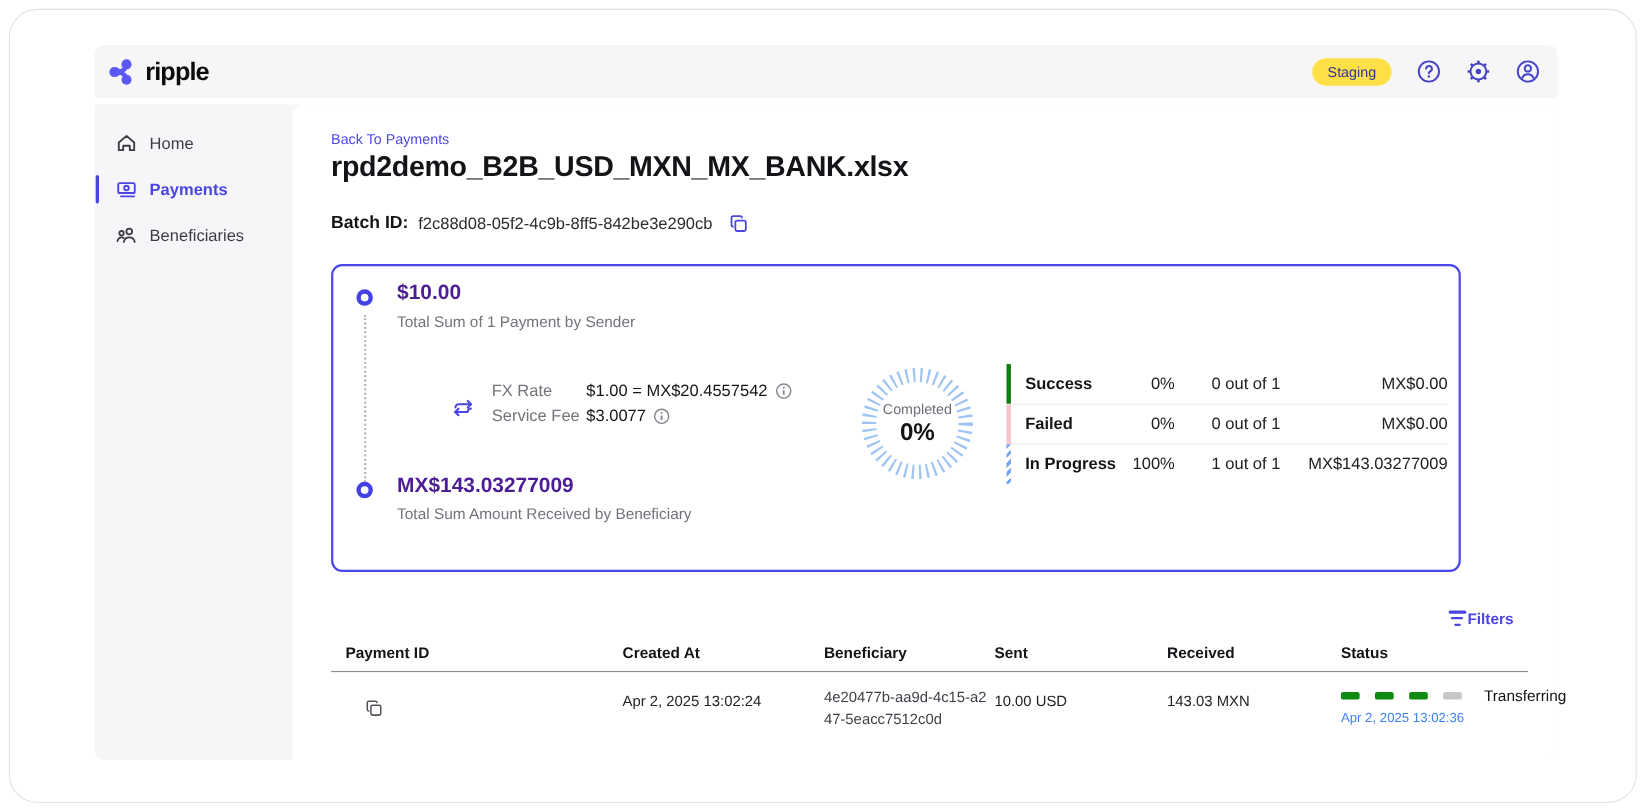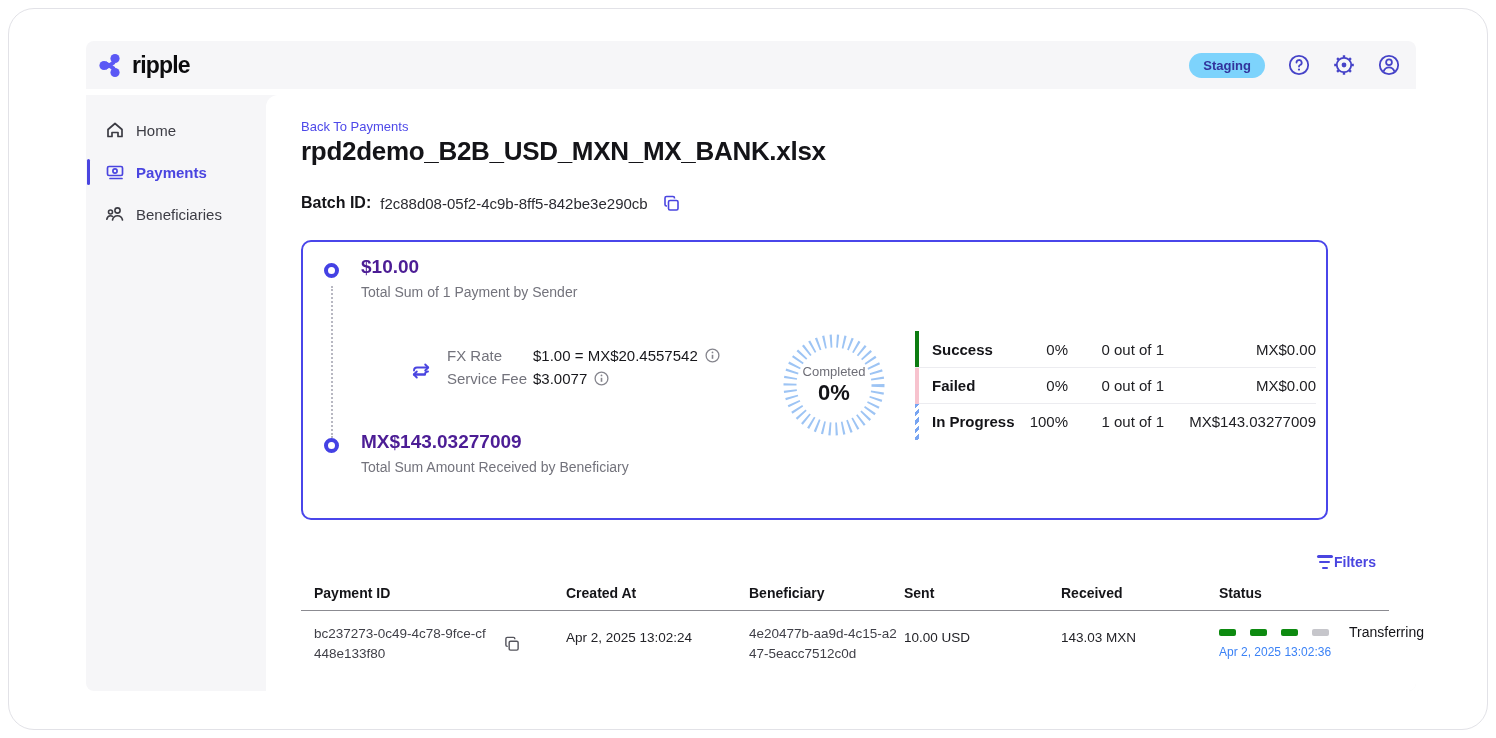--- a/index.html
+++ b/index.html
@@ -14,21 +14,21 @@
   
   .topbar {
     position: absolute; left: 0; top: 0; width: 100%; height: 48px;
     background: #f6f6f8; border-radius: 8px 8px 0 0;
     display: flex; align-items: center; justify-content: space-between; padding: 0 16px 0 12px;
   }
   .brand { display: flex; align-items: center; gap: 7px; }
   .brand-text { font-size: 23px; font-weight: 700; color: #0c0c0e; letter-spacing: -0.8px; }
   .topbar-right { display: flex; align-items: center; gap: 23px; }
   .env-badge {
-    background: #7dd3fc; color: #32339c; font-size: 13px; font-weight: 700;
+    background: #fde047; color: #32339c; font-size: 13px; font-weight: 400;
     padding: 5px 14px; border-radius: 13px; cursor: default;
   }
   .top-icon { width: 22px; height: 22px; color: #4643c8; cursor: pointer; display: inline-flex; }
 
   
   .body { position: absolute; left: 0; top: 54px; width: 100%; height: 596px; background: #f6f6f8; border-radius: 0 0 8px 8px; }
   .sidebar { position: absolute; left: 0; top: 0; width: 180px; height: 100%; padding-top: 14px; }
   .nav-item {
     position: relative; height: 42px; display: flex; align-items: center; gap: 11px;
     padding-left: 19px; font-size: 15px; color: #3c3c44; cursor: pointer;
@@ -308,21 +308,20 @@
           <div class="t-grid t-head">
             <span class="th">Payment ID</span>
             <span class="th">Created At</span>
             <span class="th">Beneficiary</span>
             <span class="th">Sent</span>
             <span class="th">Received</span>
             <span class="th">Status</span>
           </div>
           <div class="t-grid t-row">
             <div class="td cell-id">
-              <span class="id-text">bc237273-0c49-4c78-9fce-cf448e133f80</span>
               <span class="row-copy-icon">
                 <svg viewBox="0 0 17 17" fill="none" stroke="currentColor" stroke-width="1.5">
                   <rect x="5.5" y="5.5" width="9.5" height="9.5" rx="1.5"></rect>
                   <path d="M11.5 3.5 v-0.5 a1.5 1.5 0 0 0 -1.5 -1.5 h-6.5 a1.5 1.5 0 0 0 -1.5 1.5 v6.5 a1.5 1.5 0 0 0 1.5 1.5 h0.5"></path>
                 </svg>
               </span>
             </div>
             <div class="td cell-plain">Apr 2, 2025 13:02:24</div>
             <div class="td cell-ben">4e20477b-aa9d-4c15-a247-5eacc7512c0d</div>
             <div class="td cell-plain">10.00 USD</div>

